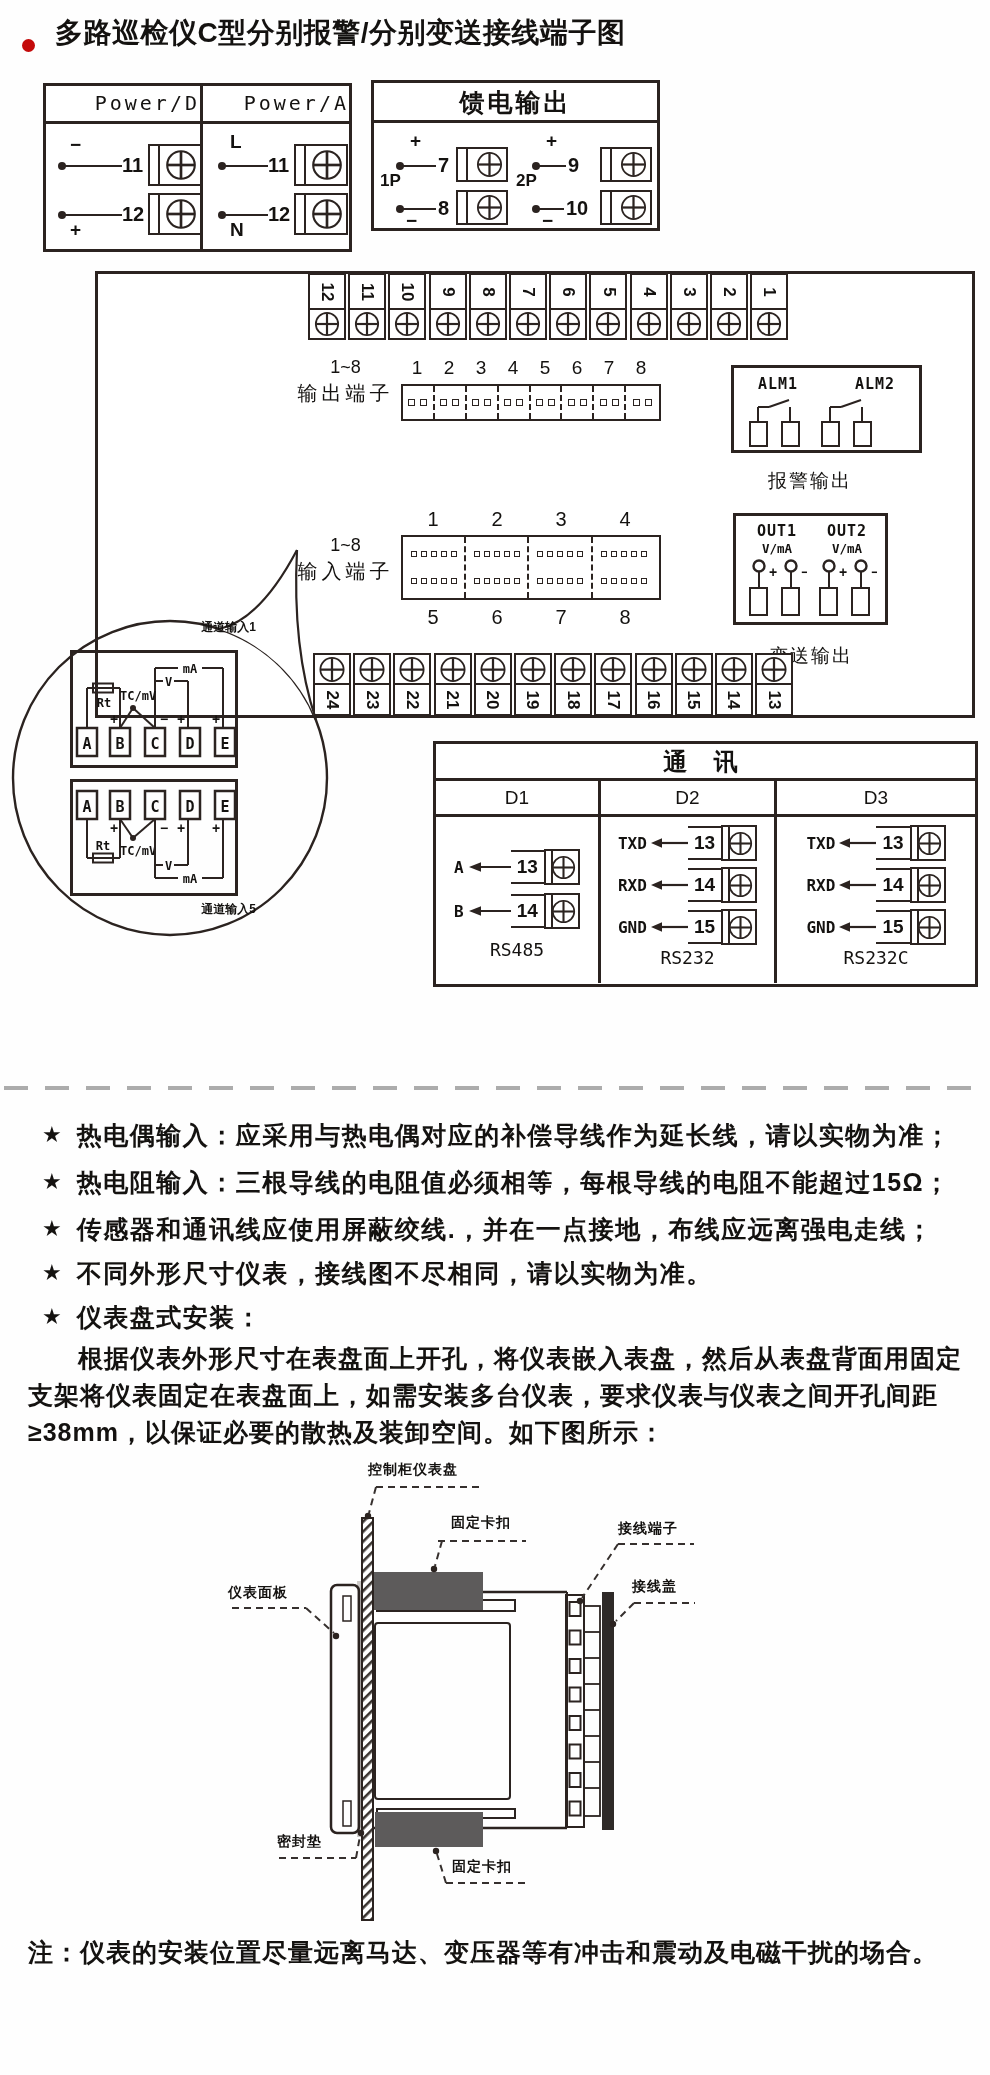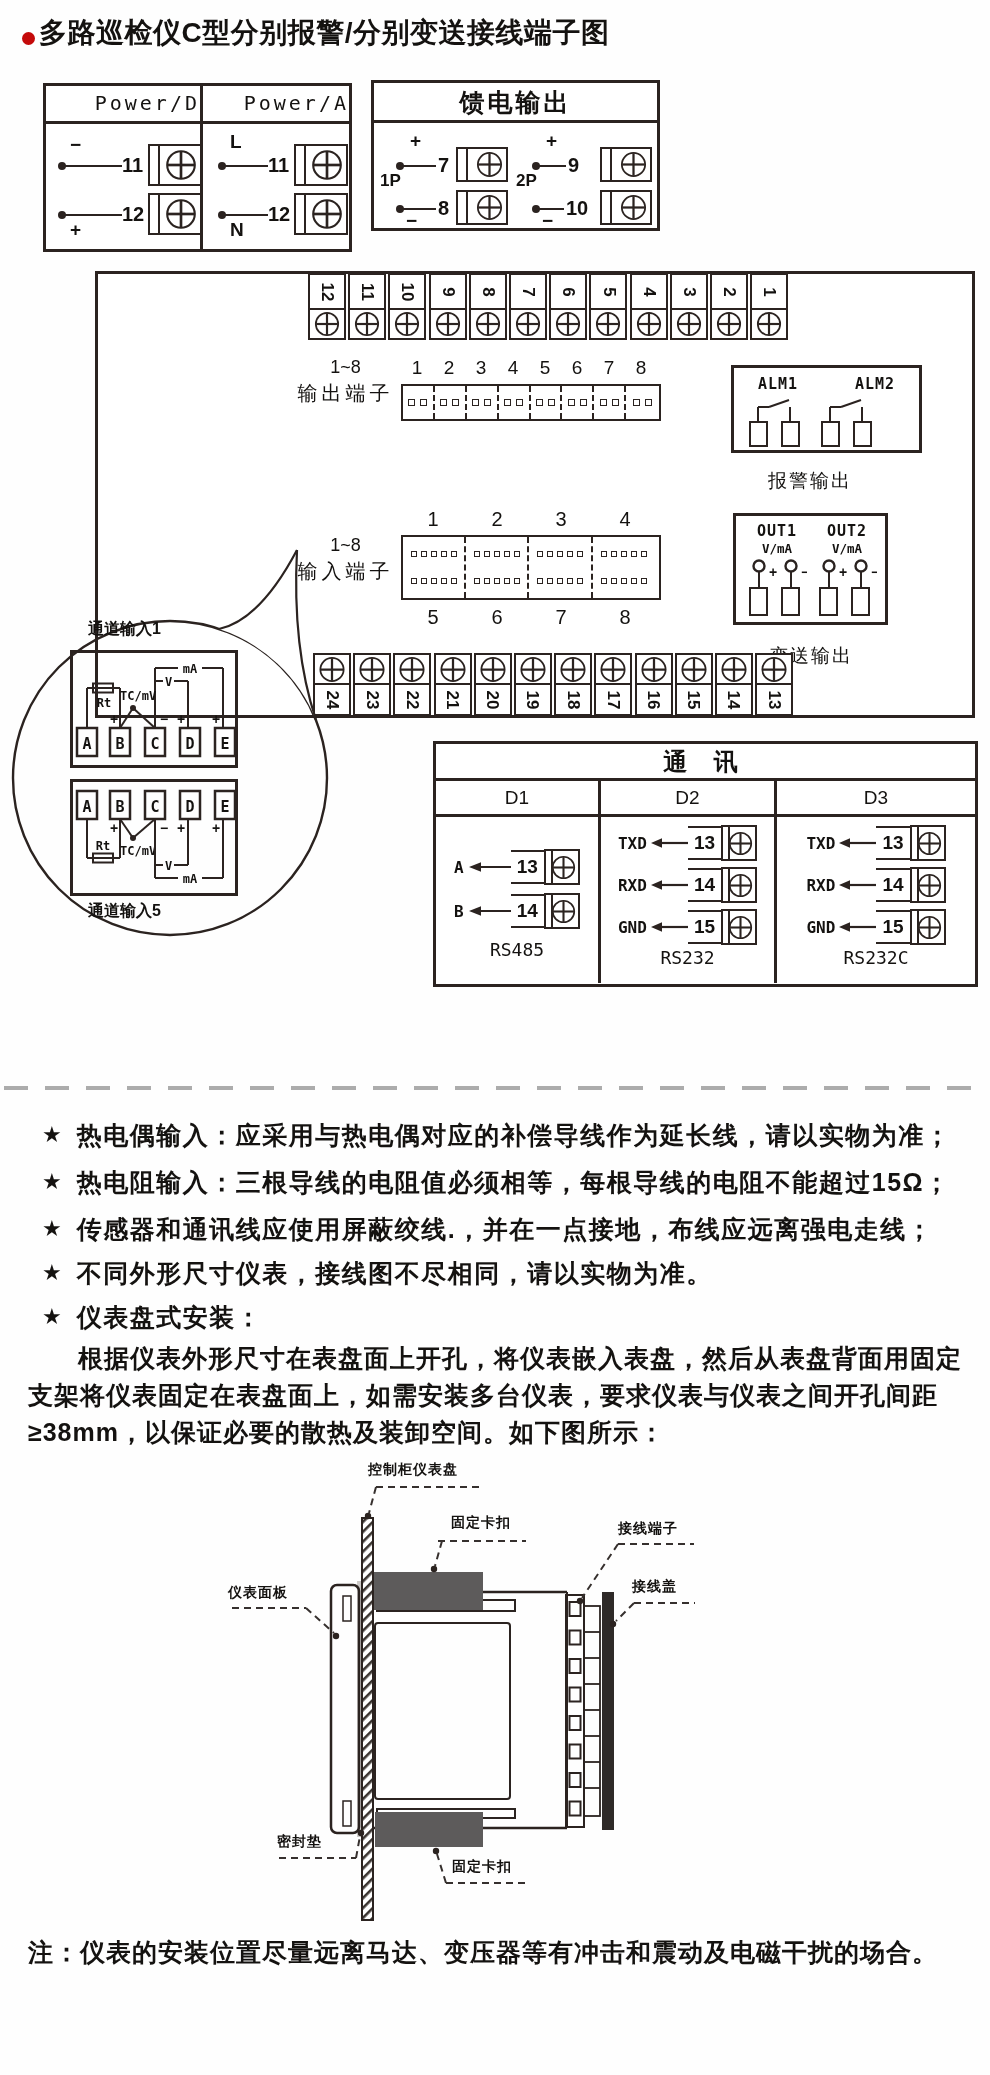--- a/index.html
+++ b/index.html
@@ -4,21 +4,21 @@
 <style>
   *{box-sizing:border-box;margin:0;padding:0}
   body{background:#fff}
   .page{position:relative;width:990px;height:2075px;background:#fefefe;
         font-family:"Liberation Sans","DejaVu Sans",sans-serif;color:#141210;overflow:hidden}
   .abs{position:absolute}
   .ln{stroke:#2b2320;fill:none}
   .dash{stroke:#36302e;stroke-width:2;stroke-dasharray:7 5;fill:none}
   .box{position:absolute;border:3px solid #2b2320;background:#fff}
   
-  .title{left:22px;top:14px;display:flex;align-items:center;gap:4px}
+  .title{left:22px;top:14px;display:flex;align-items:flex-end;gap:20px}
   .rdot{width:13px;height:13px;border-radius:50%;background:#c40a0a;margin-top:11px}
   .ttext{font-size:28px;font-weight:bold;letter-spacing:.5px}
   
   .dot{position:absolute;width:8px;height:8px;border-radius:50%;background:#2b2320}
   .wire{position:absolute;height:2.5px;background:#2b2320}
   .sign{position:absolute;font-weight:bold;font-size:19px;line-height:20px}
   .tnum{position:absolute;font-weight:bold;font-size:20px;line-height:22px}
   .tscrew{position:absolute;border:2.5px solid #2b2320;background:#fff;display:flex;align-items:center;justify-content:flex-end;padding-right:3px}
   .tscrew::before{content:"";position:absolute;left:8px;top:0;bottom:0;width:2.2px;background:#2b2320}
   
@@ -59,21 +59,21 @@
   .csub{border-right:3px solid #2b2320;text-align:center;font-size:19px;line-height:33px}
   .comms-body{display:flex;height:166px}
   .ccell{border-right:3px solid #2b2320;position:relative}
   .crow{position:absolute;left:0;right:0;display:flex;justify-content:center;align-items:center;height:40px}
   .clabel{font-family:"DejaVu Sans Mono",monospace;font-weight:bold;font-size:16px;margin-right:3px}
   .ctnum{font-weight:bold;font-size:19px;border-top:2.5px solid #2b2320;border-bottom:2.5px solid #2b2320;padding:4px 6px}
   .ctscrew{width:36px;height:36px;position:relative;border:2.5px solid #2b2320;display:flex;align-items:center;justify-content:flex-end;padding-right:2px}
   .ctscrew::before{content:"";position:absolute;left:5px;top:0;bottom:0;width:2px;background:#2b2320}
   .cproto{position:absolute;left:0;right:0;text-align:center;font-family:"DejaVu Sans Mono",monospace;font-weight:normal;font-size:18px}
   
-  .chcap{position:absolute;width:168px;text-align:left;font-weight:bold;font-size:16px}
+  .chcap{position:absolute;width:168px;text-align:right;font-weight:bold;font-size:12px}
   .chtxt{font:bold 15px "DejaVu Sans Mono",monospace;fill:#141210}
   .chsm{font:bold 12px "DejaVu Sans Mono",monospace;fill:#141210}
   .chsign{font:bold 14px "Liberation Sans",sans-serif;fill:#141210}
   
   .divider{position:absolute;height:4px;background:repeating-linear-gradient(90deg,#acacac 0 24px,transparent 24px 41px)}
   .bullet{position:absolute;left:42px;display:flex;align-items:flex-start;gap:15px}
   .star{font-size:22px;line-height:30px}
   .btxt{font-size:25px;font-weight:bold;letter-spacing:1.5px;line-height:31px}
   .para{position:absolute;font-size:25px;font-weight:bold;letter-spacing:1px;line-height:37px;text-indent:2em}
   .note{position:absolute;font-size:25px;font-weight:bold;letter-spacing:1px}

